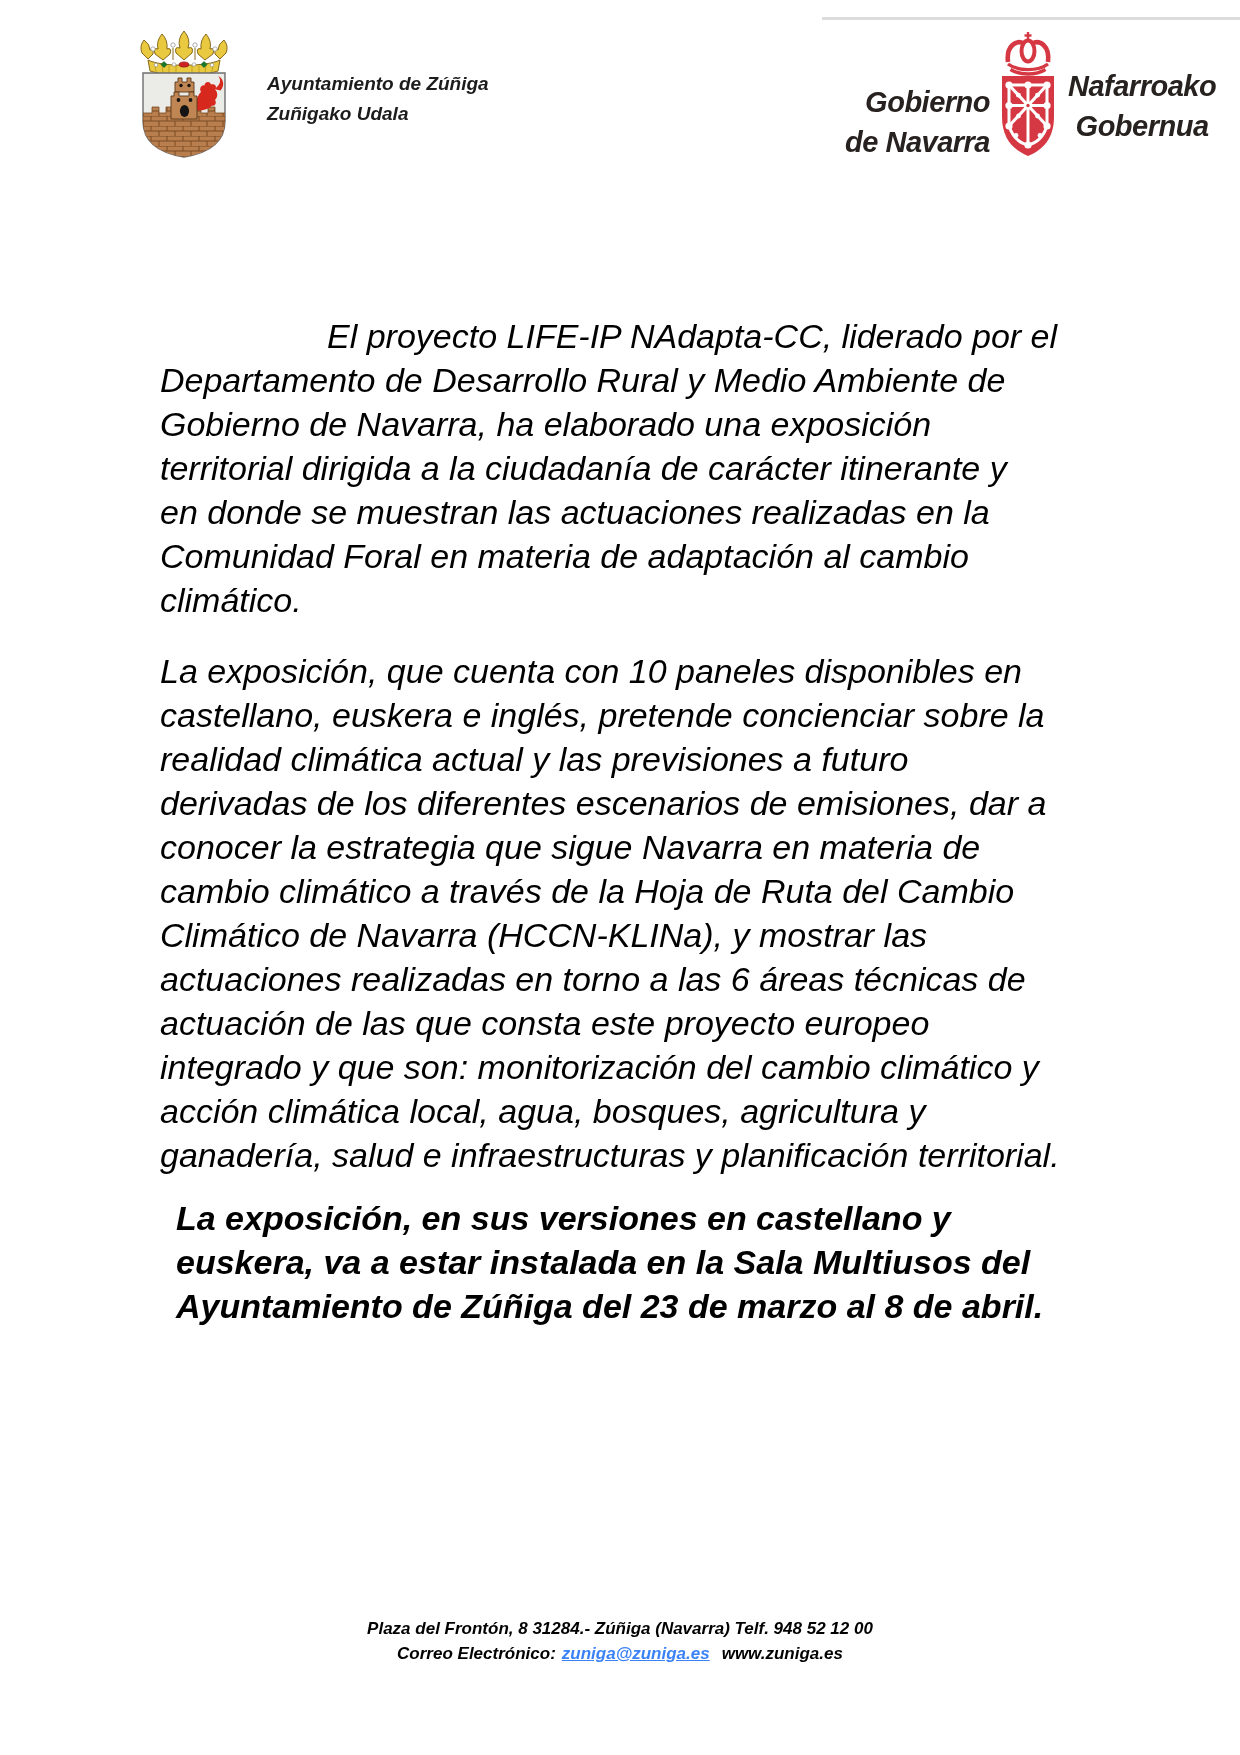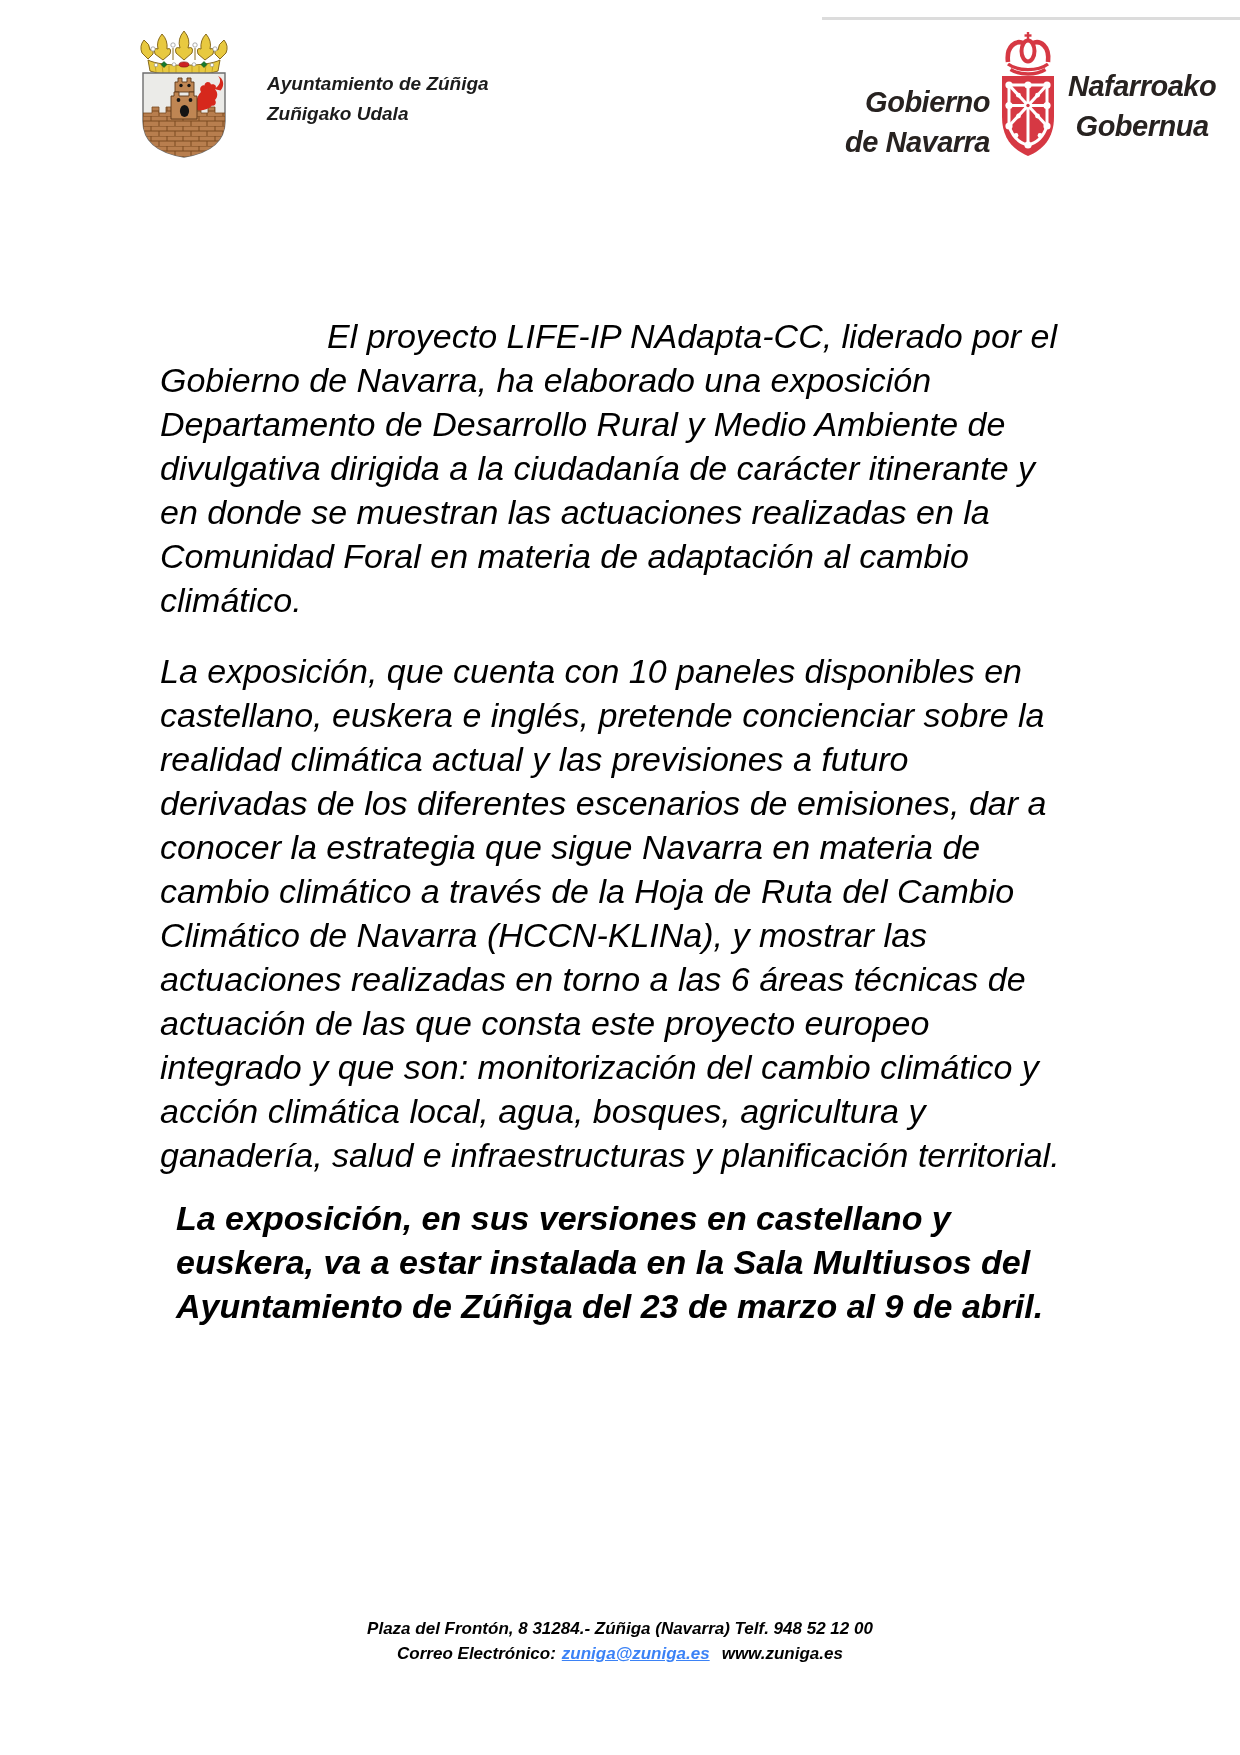--- a/index.html
+++ b/index.html
@@ -171,23 +171,23 @@
   </div>
 
   <div class="gov-eu">
     <div>Nafarroako</div>
     <div>Gobernua</div>
   </div>
 
   <div class="doc-body">
     <div class="para p1">
         <div>El proyecto LIFE-IP NAdapta-CC, liderado por el</div>
+        <div>Departamento de Desarrollo Rural y Medio Ambiente de</div>
         <div>Gobierno de Navarra, ha elaborado una exposición</div>
-        <div>Departamento de Desarrollo Rural y Medio Ambiente de</div>
-        <div>divulgativa dirigida a la ciudadanía de carácter itinerante y</div>
+        <div>territorial dirigida a la ciudadanía de carácter itinerante y</div>
         <div>en donde se muestran las actuaciones realizadas en la</div>
         <div>Comunidad Foral en materia de adaptación al cambio</div>
         <div>climático.</div>
       </div>
     <div class="para p2">
         <div>La exposición, que cuenta con 10 paneles disponibles en</div>
         <div>castellano, euskera e inglés, pretende concienciar sobre la</div>
         <div>realidad climática actual y las previsiones a futuro</div>
         <div>derivadas de los diferentes escenarios de emisiones, dar a</div>
         <div>conocer la estrategia que sigue Navarra en materia de</div>
@@ -195,21 +195,21 @@
         <div>Climático de Navarra (HCCN-KLINa), y mostrar las</div>
         <div>actuaciones realizadas en torno a las 6 áreas técnicas de</div>
         <div>actuación de las que consta este proyecto europeo</div>
         <div>integrado y que son: monitorización del cambio climático y</div>
         <div>acción climática local, agua, bosques, agricultura y</div>
         <div>ganadería, salud e infraestructuras y planificación territorial.</div>
       </div>
     <div class="para p3">
         <div>La exposición, en sus versiones en castellano y</div>
         <div>euskera, va a estar instalada en la Sala Multiusos del</div>
-        <div>Ayuntamiento de Zúñiga del 23 de marzo al 9 de abril.</div>
+        <div>Ayuntamiento de Zúñiga del 23 de marzo al 8 de abril.</div>
       </div>
   </div>
 
   <div class="doc-footer">
     <div>Plaza del Frontón, 8 31284.- Zúñiga (Navarra) Telf. 948 52 12 00</div>
     <div>
       <span>Correo Electrónico:</span><span class="email">zuniga@zuniga.es</span><span>www.zuniga.es</span>
     </div>
   </div>
 

